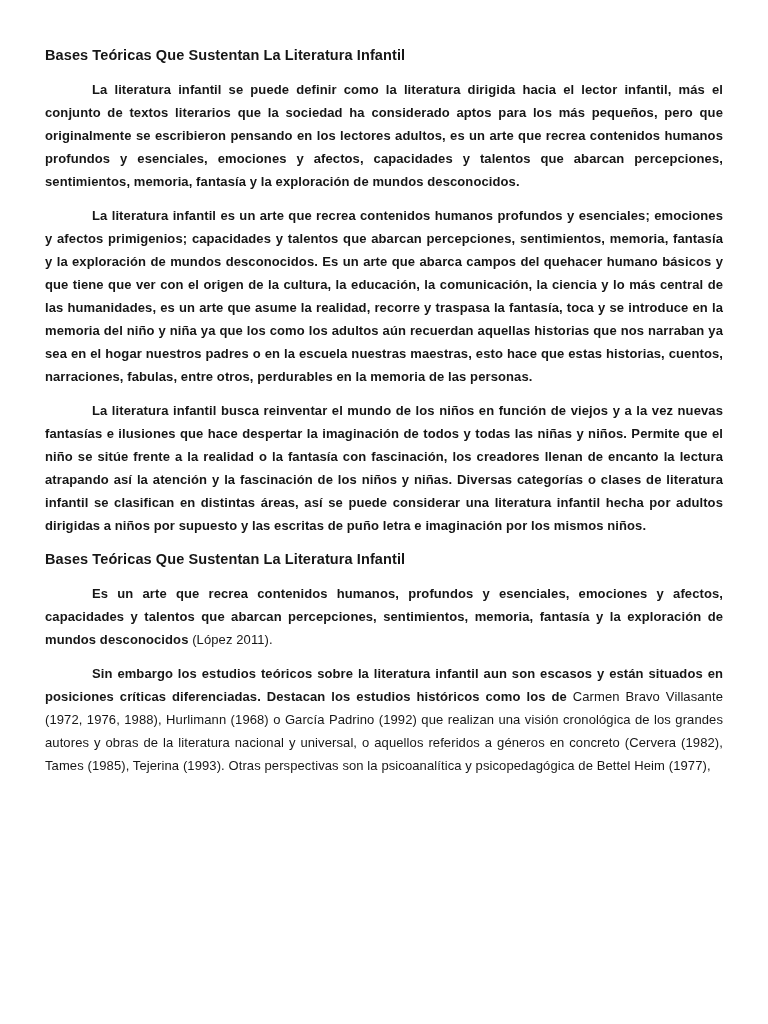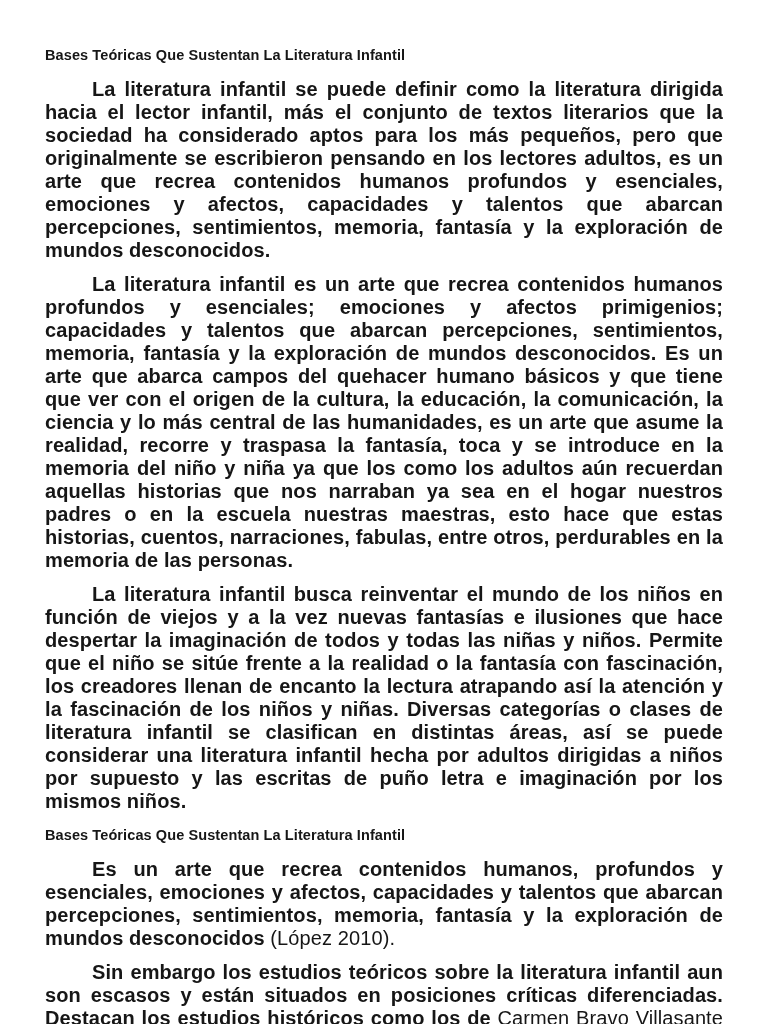--- a/index.html
+++ b/index.html
@@ -23,21 +23,21 @@
   }
   .heading {
     font-size: 14.5px;
     font-weight: 700;
     line-height: 23px;
     letter-spacing: 0.1px;
     margin: 0 0 11px 0;
     text-align: left;
   }
   .para {
-    font-size: 20px;
+    font-size: 13px;
     font-weight: 700;
     line-height: 23px;
     letter-spacing: 0.1px;
     margin: 0 0 11px 0;
     text-align: justify;
     text-indent: 47px;
   }
   .para .run {
     font-weight: 700;
   }
@@ -54,17 +54,17 @@
 
   <p class="para">La literatura infantil se puede definir como la literatura dirigida hacia el lector infantil, más el conjunto de textos literarios que la sociedad ha considerado aptos para los más pequeños, pero que originalmente se escribieron pensando en los lectores adultos, es un arte que recrea contenidos humanos profundos y esenciales, emociones y afectos, capacidades y talentos que abarcan percepciones, sentimientos, memoria, fantasía y la exploración de mundos desconocidos.</p>
 
   <p class="para">La literatura infantil es un arte que recrea contenidos humanos profundos y esenciales; emociones y afectos primigenios; capacidades y talentos que abarcan percepciones, sentimientos, memoria, fantasía y la exploración de mundos desconocidos. Es un arte que abarca campos del quehacer humano básicos y que tiene que ver con el origen de la cultura, la educación, la comunicación, la ciencia y lo más central de las humanidades, es un arte que asume la realidad, recorre y traspasa la fantasía, toca y se introduce en la memoria del niño y niña ya que los como los adultos aún recuerdan aquellas historias que nos narraban ya sea en el hogar nuestros padres o en la escuela nuestras maestras, esto hace que estas historias, cuentos, narraciones, fabulas, entre otros, perdurables en la memoria de las personas.</p>
 
   <p class="para">La literatura infantil busca reinventar el mundo de los niños en función de viejos y a la vez nuevas fantasías e ilusiones que hace despertar la imaginación de todos y todas las niñas y niños. Permite que el niño se sitúe frente a la realidad o la fantasía con fascinación, los creadores llenan de encanto la lectura atrapando así la atención y la fascinación de los niños y niñas. Diversas categorías o clases de literatura infantil se clasifican en distintas áreas, así se puede considerar una literatura infantil hecha por adultos dirigidas a niños por supuesto y las escritas de puño letra e imaginación por los mismos niños.</p>
 
   <h1 class="heading">Bases Teóricas Que Sustentan La Literatura Infantil</h1>
 
 
-  <p class="para"><span class="run">Es un arte que recrea contenidos humanos, profundos y esenciales, emociones y afectos, capacidades y talentos que abarcan percepciones, sentimientos, memoria, fantasía y la exploración de mundos desconocidos </span><span class="run regular">(López 2010).</span></p>
+  <p class="para"><span class="run">Es un arte que recrea contenidos humanos, profundos y esenciales, emociones y afectos, capacidades y talentos que abarcan percepciones, sentimientos, memoria, fantasía y la exploración de mundos desconocidos </span><span class="run regular">(López 2011).</span></p>
 
   <p class="para"><span class="run">Sin embargo los estudios teóricos sobre la literatura infantil aun son escasos y están situados en posiciones críticas diferenciadas. Destacan los estudios históricos como los de </span><span class="run regular">Carmen Bravo Villasante (1972, 1976, 1988), Hurlimann (1968) o García Padrino (1992) que realizan una visión cronológica de los grandes autores y obras de la literatura nacional y universal, o aquellos referidos a géneros en concreto (Cervera (1982), Tames (1985), Tejerina (1993). Otras perspectivas son la psicoanalítica y psicopedagógica de Bettel Heim (1977),</span></p>
 
 </main>
 
 </body></html>

